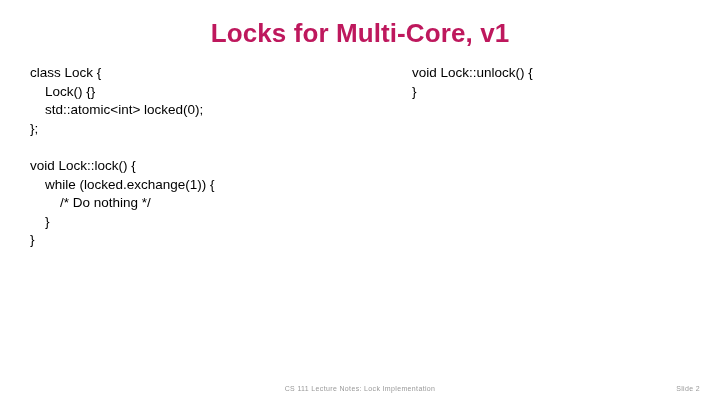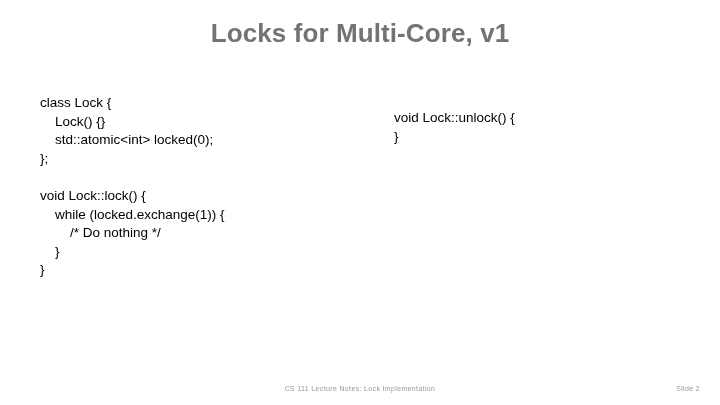--- a/index.html
+++ b/index.html
@@ -20,46 +20,44 @@
 
   
   #slide-title {
     position: absolute;
     left: 0;
     top: 17px;
     width: 720px;
     text-align: center;
     font-size: 26px;
     font-weight: bold;
-    color: #737373;
+    color: #be185d;
     letter-spacing: 0.1px;
     white-space: nowrap;
     line-height: 32px;
   }
 
   
   .code-col {
     position: absolute;
     font-family: "Liberation Sans", sans-serif;
     font-size: 13.5px;
     line-height: 18.6px;
     color: #000000;
     white-space: pre;
   }
   #code-left {
-    left: 40px;
+    left: 30px;
     top: 64px;
     width: 340px;
-    margin-top: 30px;
   }
   #code-right {
-    left: 394px;
+    left: 412px;
     top: 64px;
     width: 300px;
-    margin-top: 45px;
   }
   .code-line {
     white-space: pre;
     min-height: 18.6px;
   }
   .code-line.blank {
     height: 18.6px;
   }
 
   

